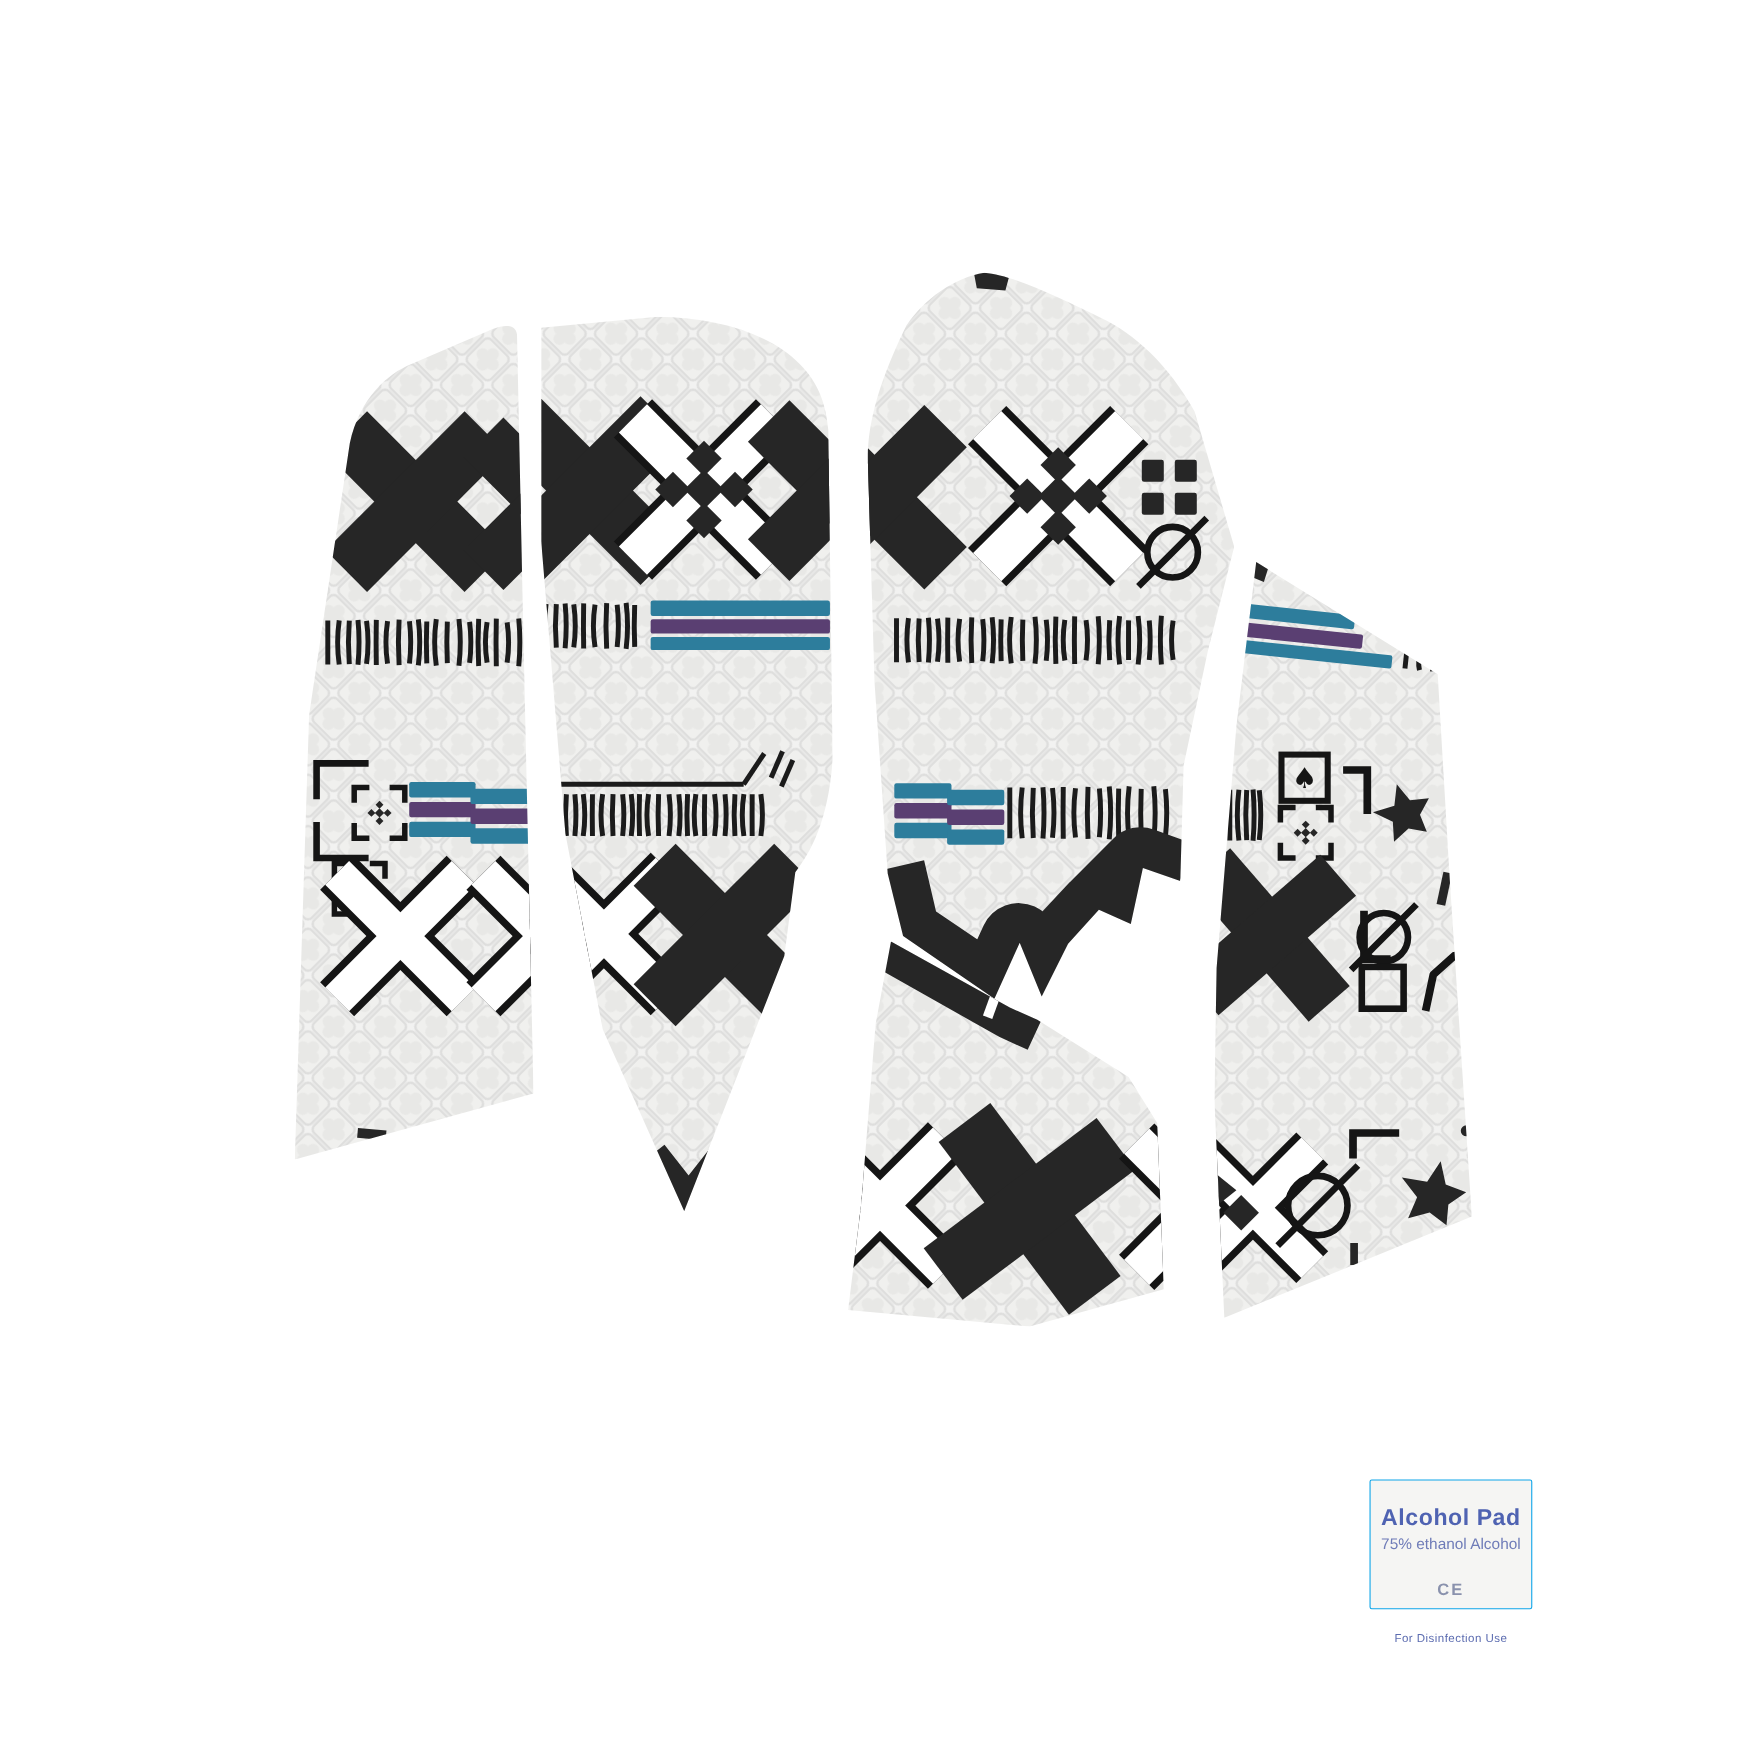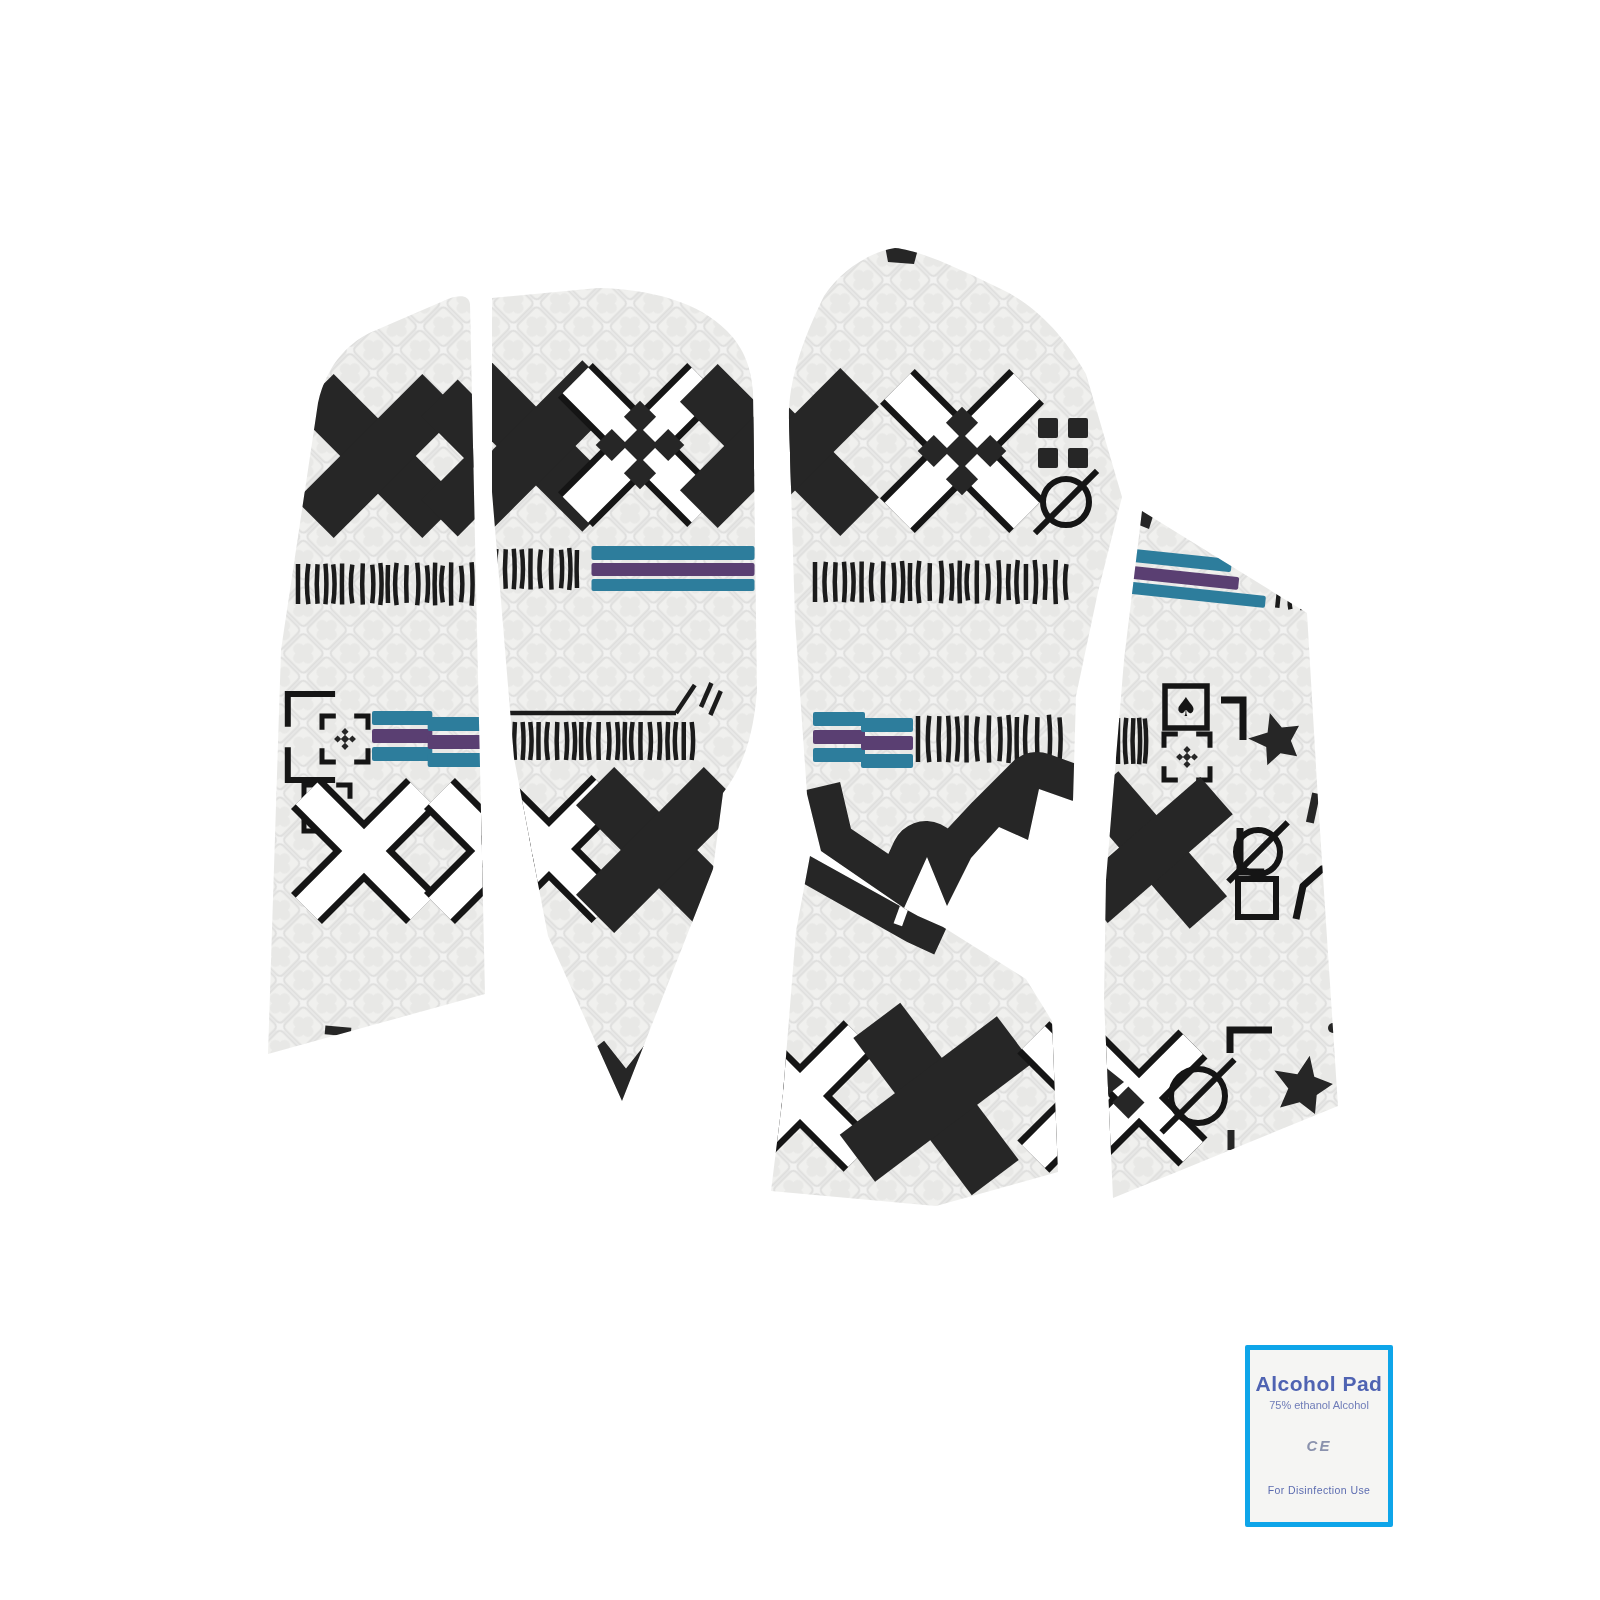--- a/index.html
+++ b/index.html
@@ -1,25 +1,25 @@
 <!DOCTYPE html>
 <html><head>
 <meta charset="utf-8">
 <style>
   html,body{margin:0;padding:0;background:#ffffff;}
   .canvas{position:relative;width:1600px;height:1600px;background:#ffffff;overflow:hidden;
           font-family:"Liberation Sans", sans-serif;}
   #art{position:absolute;left:0;top:0;}
-  .packet{position:absolute;left:1245px;top:1345px;width:148px;height:182px;
+  .packet{position:absolute;left:1245px;top:1345px;width:148px;height:118px;
           background:linear-gradient(180deg,#f6f6f4,#efefec);
-          border:5px solid #0ea5e9;border-radius:2px;box-sizing:border-box;
+          border:1px solid #0ea5e9;border-radius:2px;box-sizing:border-box;
           text-align:center;}
   .packet .title{margin-top:22px;font-size:21px;font-weight:bold;letter-spacing:0.5px;}
-  .packet .subtitle{margin-top:3px;font-size:11px;}
-  .packet .ce{margin-top:26px;font-size:15px;font-style:italic;letter-spacing:2px;font-weight:bold;}
+  .packet .subtitle{margin-top:3px;font-size:14px;}
+  .packet .ce{margin-top:26px;font-size:15px;letter-spacing:2px;font-weight:bold;}
   .packet .usage{margin-top:8px;font-size:10.5px;letter-spacing:0.4px;}
 </style>
 </head>
 <body>
 
 <div class="canvas">
   <svg id="art" width="1600" height="1600" viewBox="0 0 1600 1600">
       <defs>
         <pattern id="tex" width="33" height="33" patternUnits="userSpaceOnUse" patternTransform="rotate(45)">
           <rect width="33" height="33" fill="#f2f2f1"></rect>

